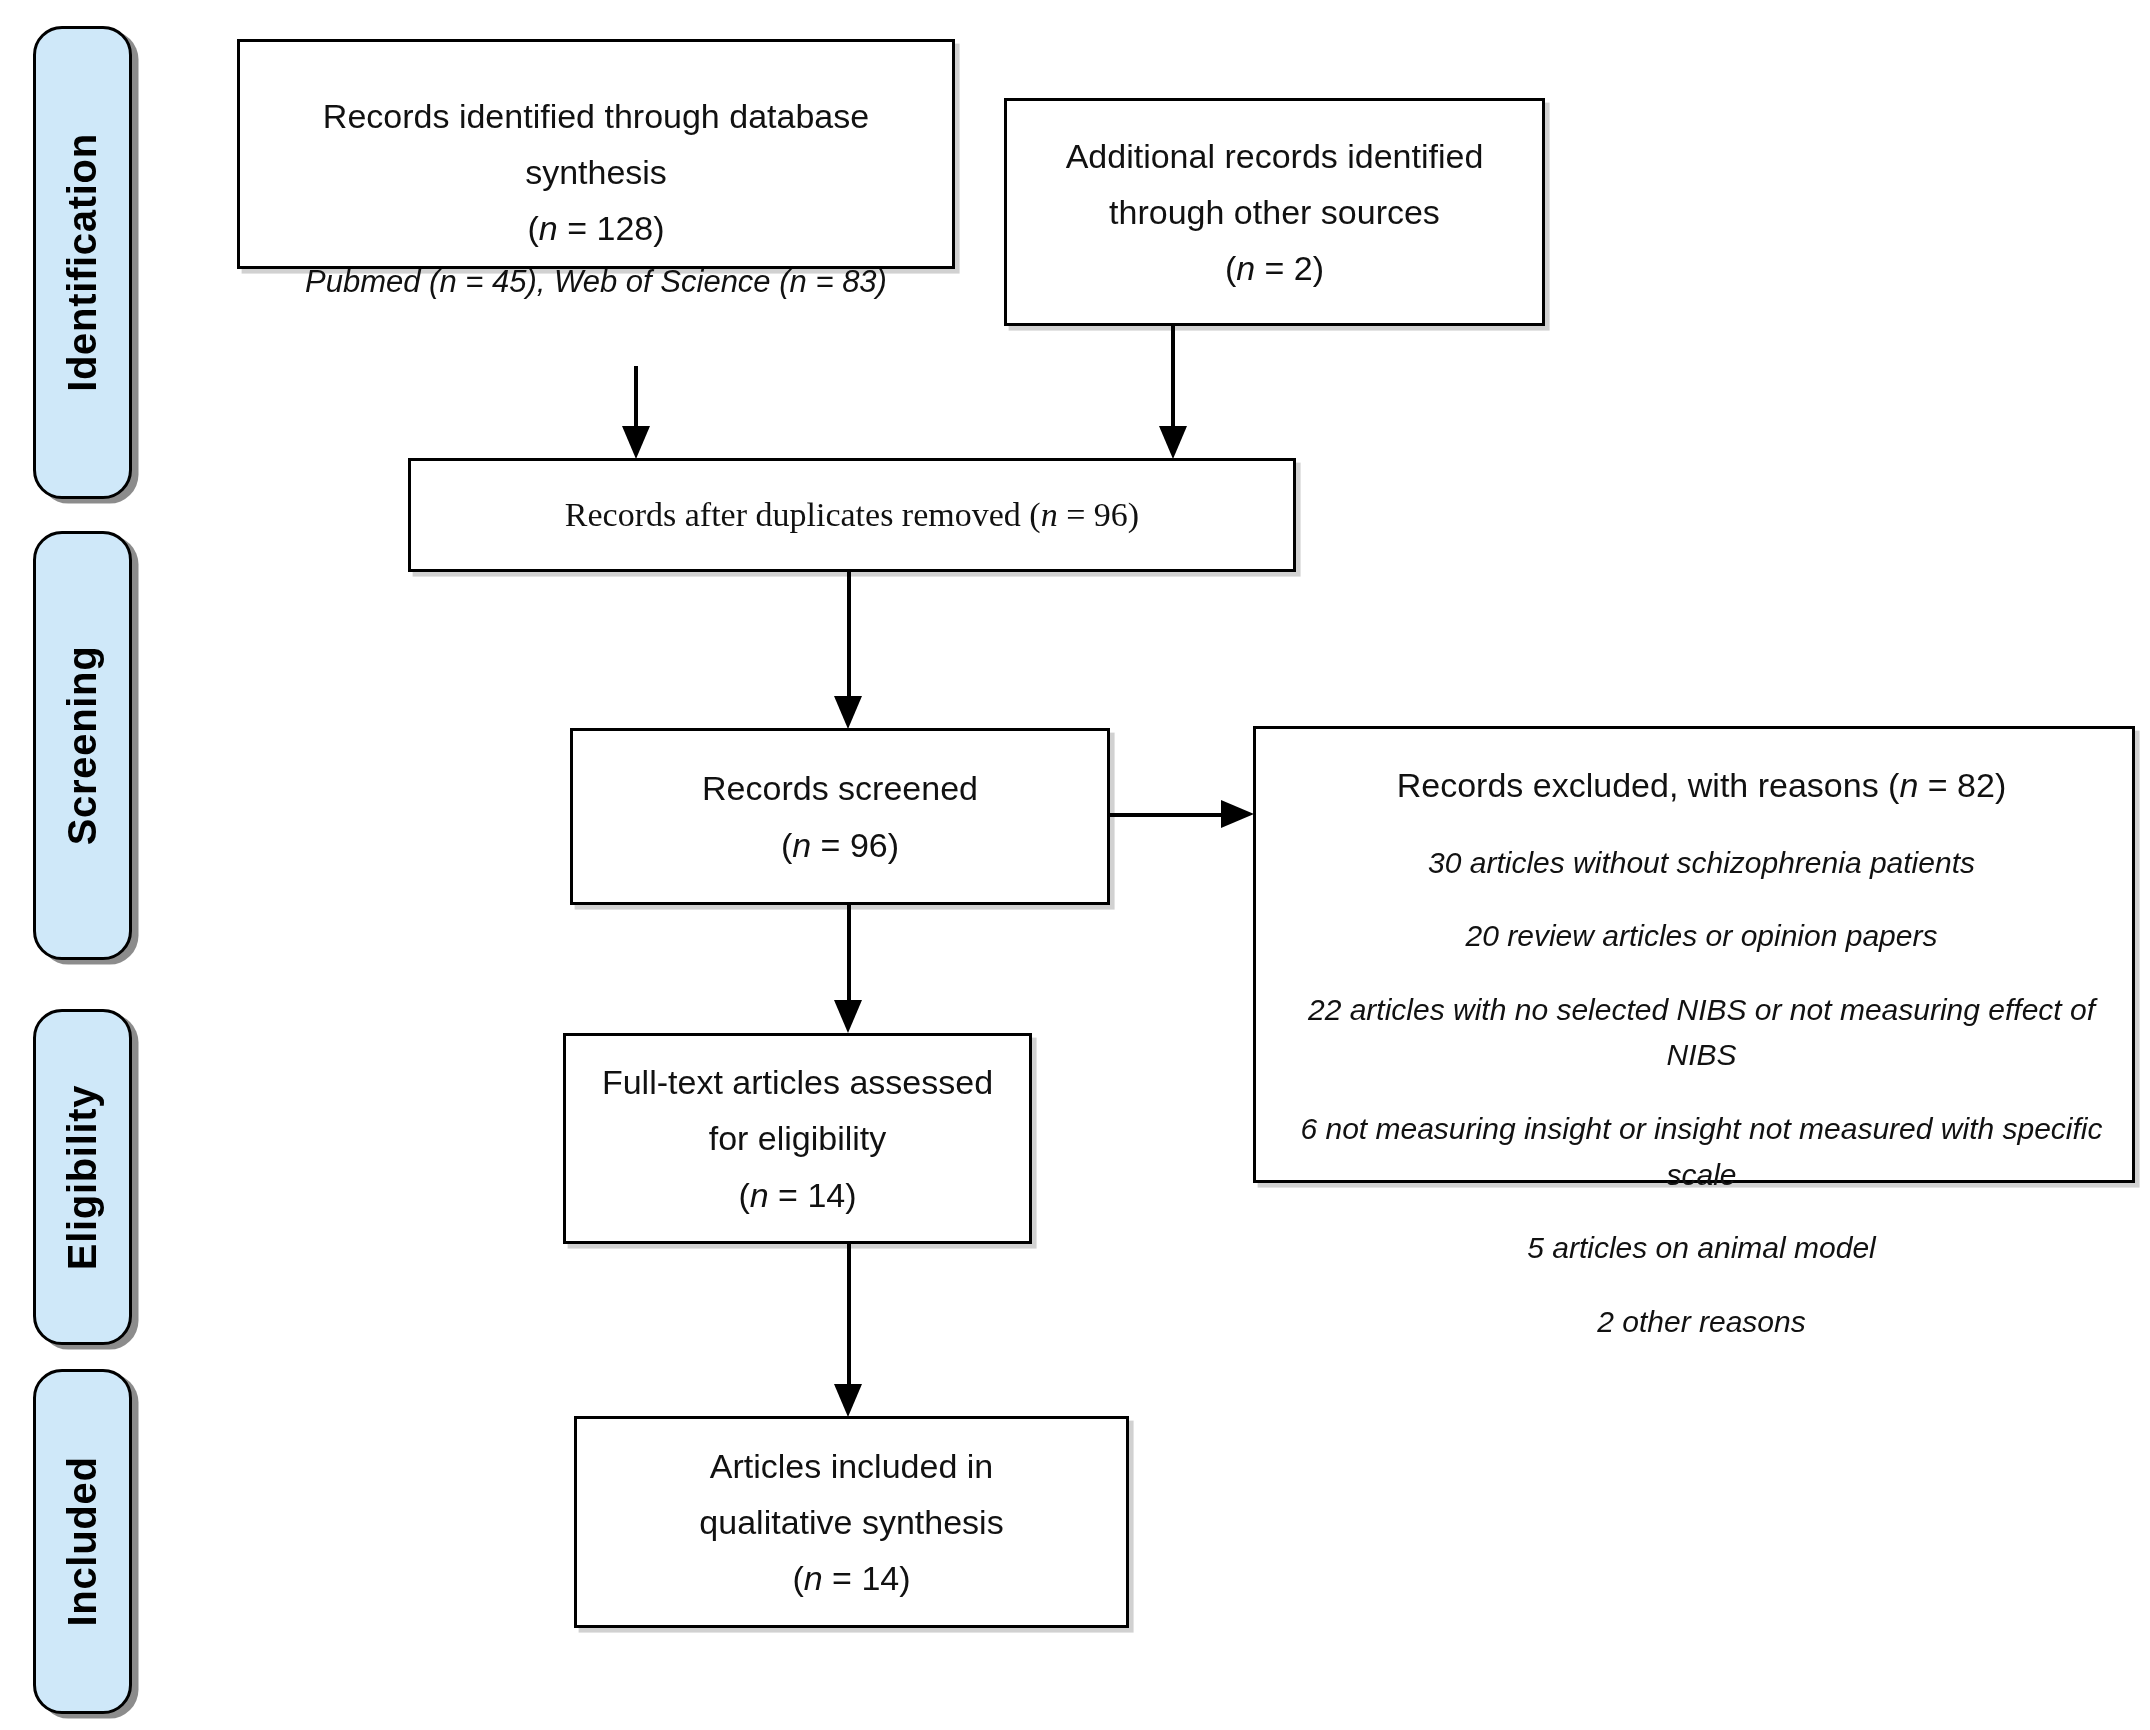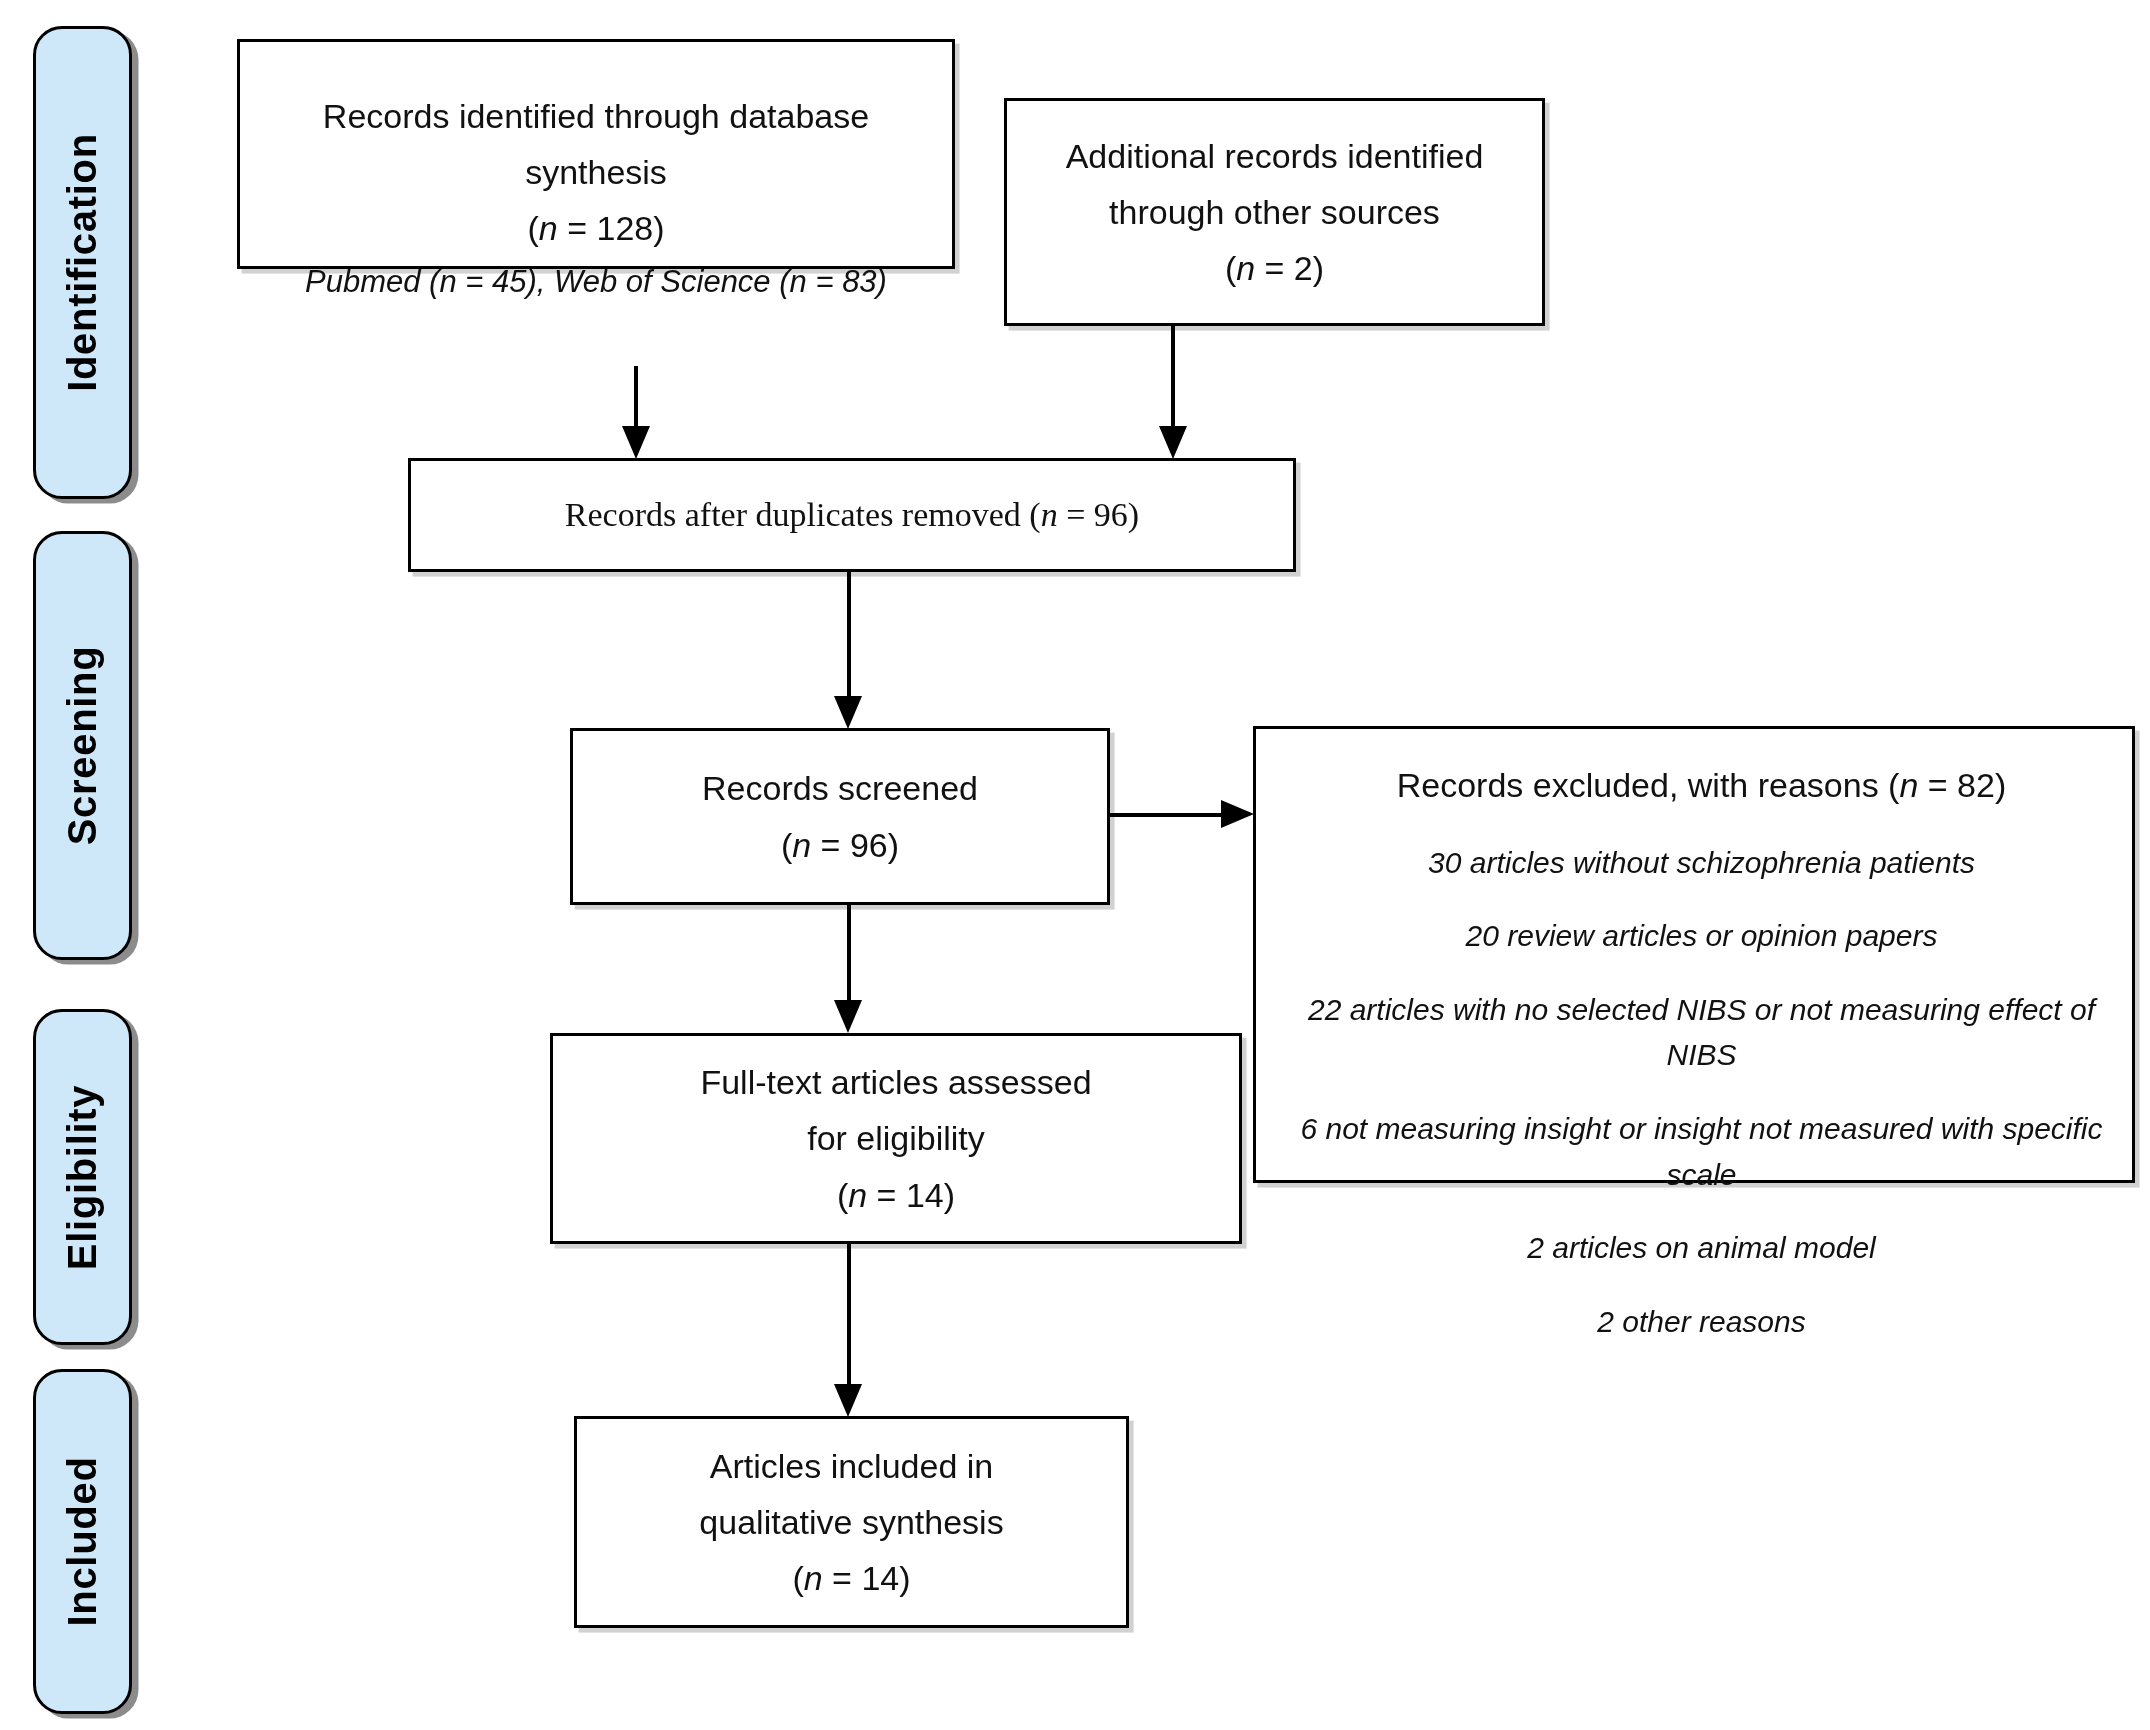--- a/index.html
+++ b/index.html
@@ -118,26 +118,26 @@
       </div>
   </div>
 
   <div class="fbox" id="box-excluded" style="left:1253px;top:726px;width:882px;height:457px;">
     <div class="lines">
         <div class="line t">Records excluded, with reasons (<i>n</i> = 82)</div>
         <div class="line ">30 articles without schizophrenia patients</div>
         <div class="line ">20 review articles or opinion papers</div>
         <div class="line ">22 articles with no selected NIBS or not measuring effect of NIBS</div>
         <div class="line ">6 not measuring insight or insight not measured with specific scale</div>
-        <div class="line ">2 articles on animal model</div>
+        <div class="line ">5 articles on animal model</div>
         <div class="line ">2 other reasons</div>
       </div>
   </div>
 
-  <div class="fbox" id="box-fulltext" style="left:550px;top:1033px;width:692px;height:211px;">
+  <div class="fbox" id="box-fulltext" style="left:563px;top:1033px;width:469px;height:211px;">
     <div class="lines">
         <div class="line ">Full-text articles assessed</div>
         <div class="line ">for eligibility</div>
         <div class="line ">(<i>n</i> = 14)</div>
       </div>
   </div>
 
   <div class="fbox" id="box-included-qual" style="left:574px;top:1416px;width:555px;height:212px;">
     <div class="lines">
         <div class="line ">Articles included in</div>

